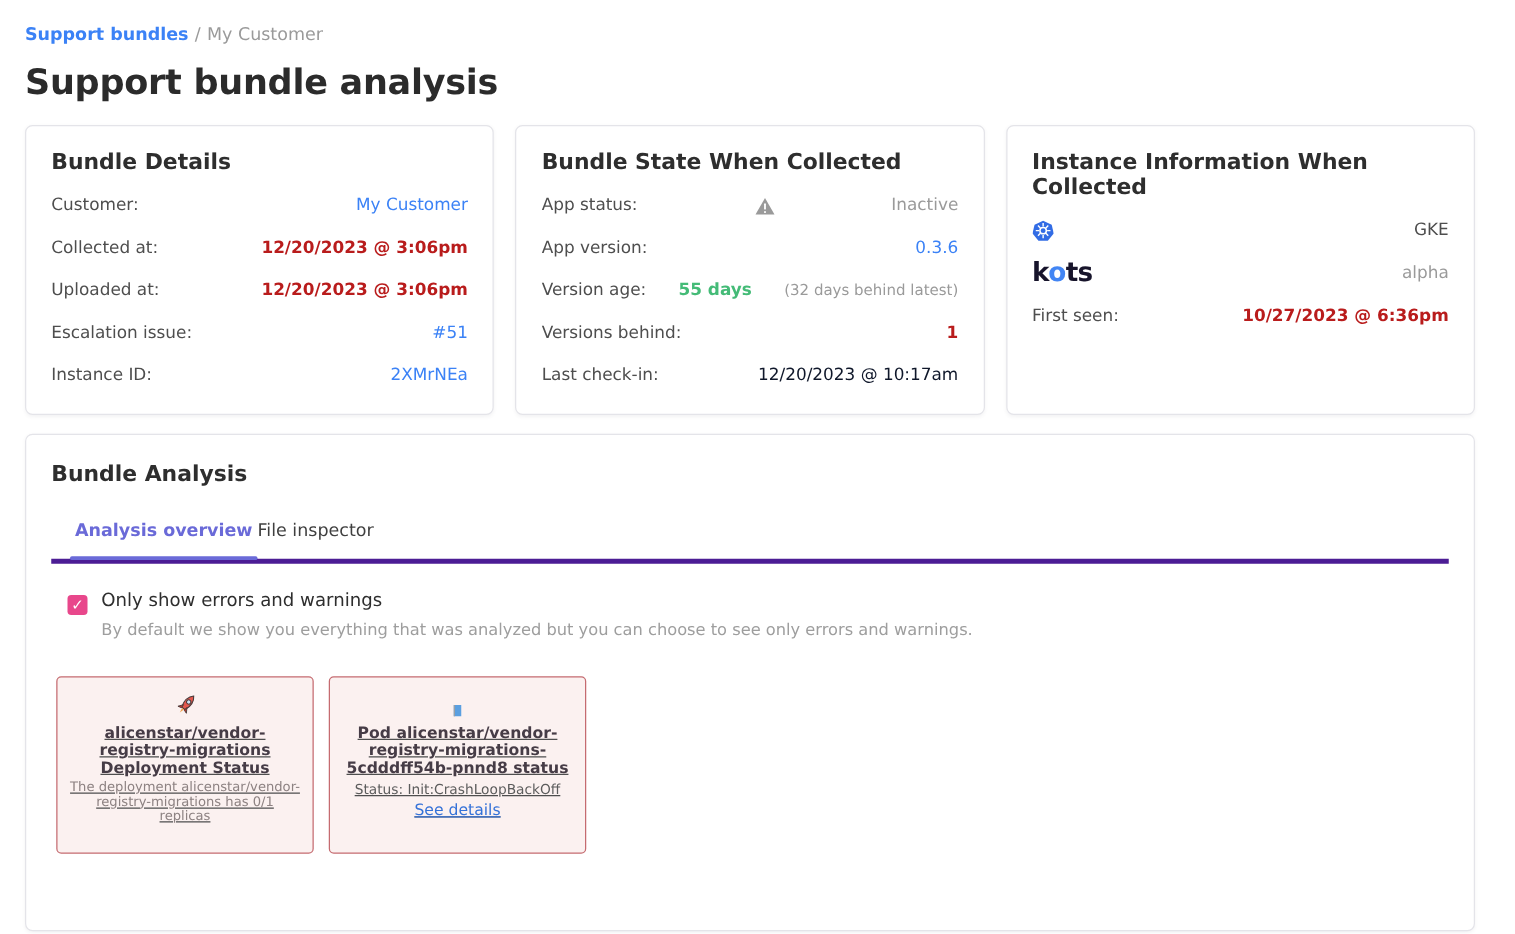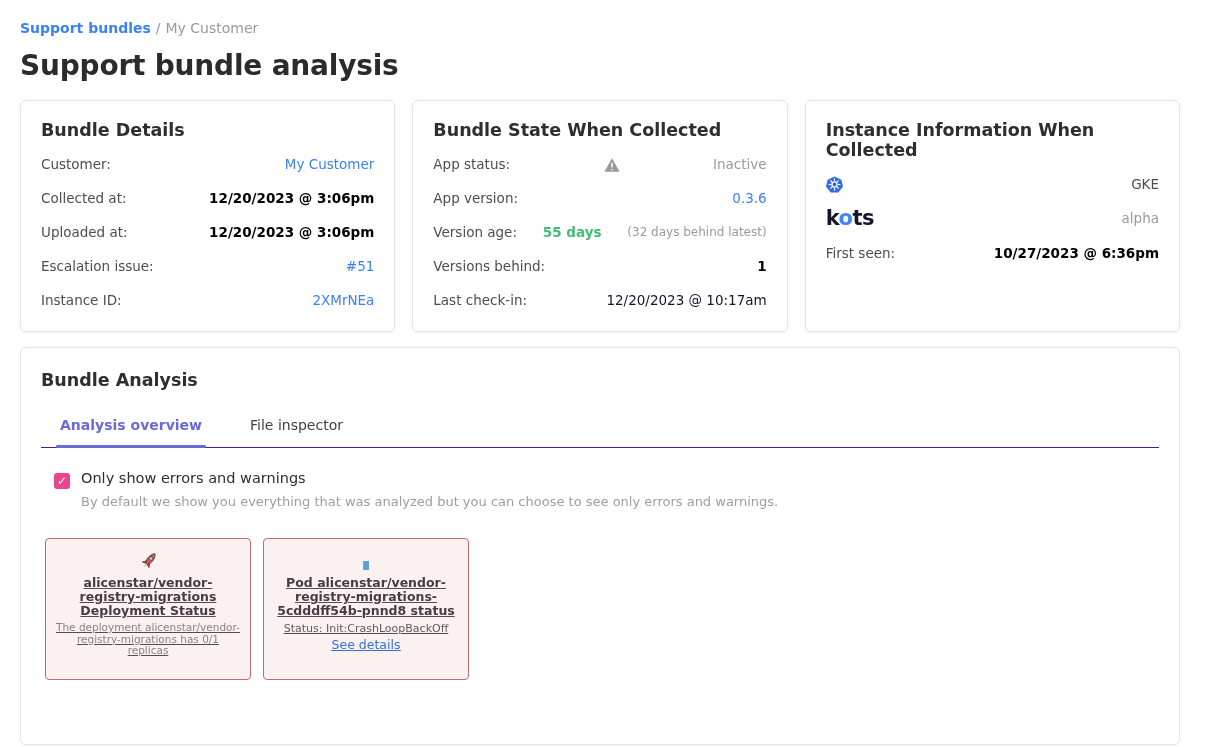--- a/index.html
+++ b/index.html
@@ -22,39 +22,39 @@
   .btn-outline { color:#6a6ad8; background:#fafaff; border:1px solid #8585de; }
   .btn-primary { color:#fff; background:#6a6ad8; border:1px solid #6a6ad8; }
 
   
   .cards-row { display:flex; gap:17px; margin-top:18px; }
   .card { flex:1; height:232px; background:#fff; border:1px solid #e4e4e9; border-radius:6px;
     box-shadow:0 1px 3px rgba(80,80,100,0.07); padding:19px 20px; }
   .card-title { font-size:17.5px; font-weight:bold; color:#2e2e2e; margin-bottom:4px; }
   .row { display:flex; align-items:center; gap:7px; margin-top:15px; font-size:13.5px; line-height:19px; color:#4e4e4e;justify-content:space-between; }
   .v-link { color:#3b82f6; text-decoration:none; }
-  .v-bold { color:#000000; font-weight:bold;margin-left:32px; }
+  .v-bold { color:#b91c1c; font-weight:bold;margin-left:32px; }
   .v-muted { color:#9a9a9a; }
   .v-green { color:#44bb77; font-weight:bold; }
   .v-orange { color:#0f172a; }
   .note { font-size:12px; color:#9a9a9a; }
   .icon-16 { width:17px; height:17px; flex:0 0 auto; }
   .warn-icon { width:16px; height:14px; }
 
   
   .kots-row { margin-top:13px; }
   .kots-logo { font-size:21px; font-weight:800; letter-spacing:-0.5px; color:#17142b; line-height:22px; }
   .kots-logo .kots-o { color:#4285f4; }
   .kots-channel { color:#9a9a9a; font-size:13.5px; margin-left:4px; }
 
   
   .analysis-card { margin-top:15px; height:398px; background:#fff; border:1px solid #e4e4e9;
     border-radius:6px; box-shadow:0 1px 3px rgba(80,80,100,0.07); padding:22px 20px; }
   .analysis-title { font-size:17.5px; font-weight:bold; color:#2e2e2e; }
-  .tabs { display:flex; gap:44px; margin-top:27px; padding-left:17px; border-bottom:1px solid #4c1d95; }
+  .tabs { display:flex; margin-top:27px; padding-left:17px; border-bottom:4px solid #4c1d95; }
   .tab { position:relative; font-size:14px; color:#3f3f3f; padding:0 2px 14px; cursor:pointer; }
   .tab.active { color:#6a6ad8; font-weight:bold; }
   .tab.active::after { content:""; position:absolute; left:-2px; right:-2px; bottom:-1px;
     height:3px; background:#6a6ad8; border-radius:2px; }
 
   .filter-row { display:flex; align-items:flex-start; gap:11px; margin-top:21px; margin-left:13px; }
   .checkbox { width:16px; height:16px; margin-top:4px; border-radius:3px; background:#e8478b;
     color:#fff; font-size:12px; line-height:16px; text-align:center; font-weight:bold; cursor:pointer; }
   .filter-label { font-size:14.5px; color:#2e2e2e; line-height:18px; }
   .filter-desc { font-size:13px; color:#9e9e9e; margin-top:7px; line-height:16px; }

